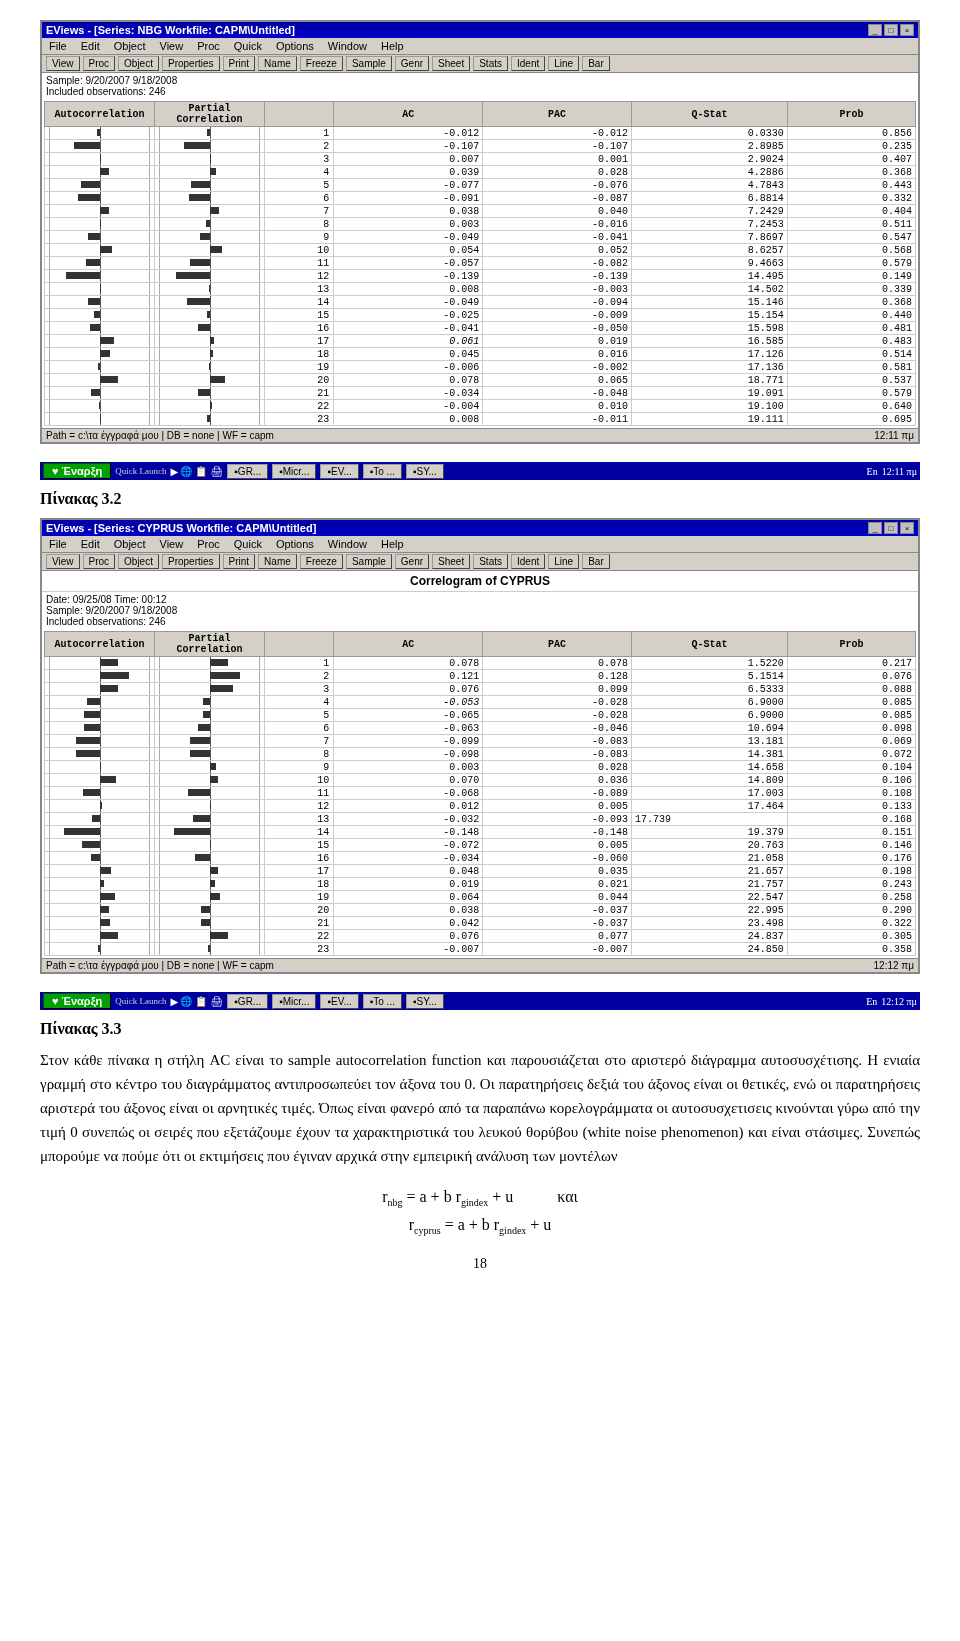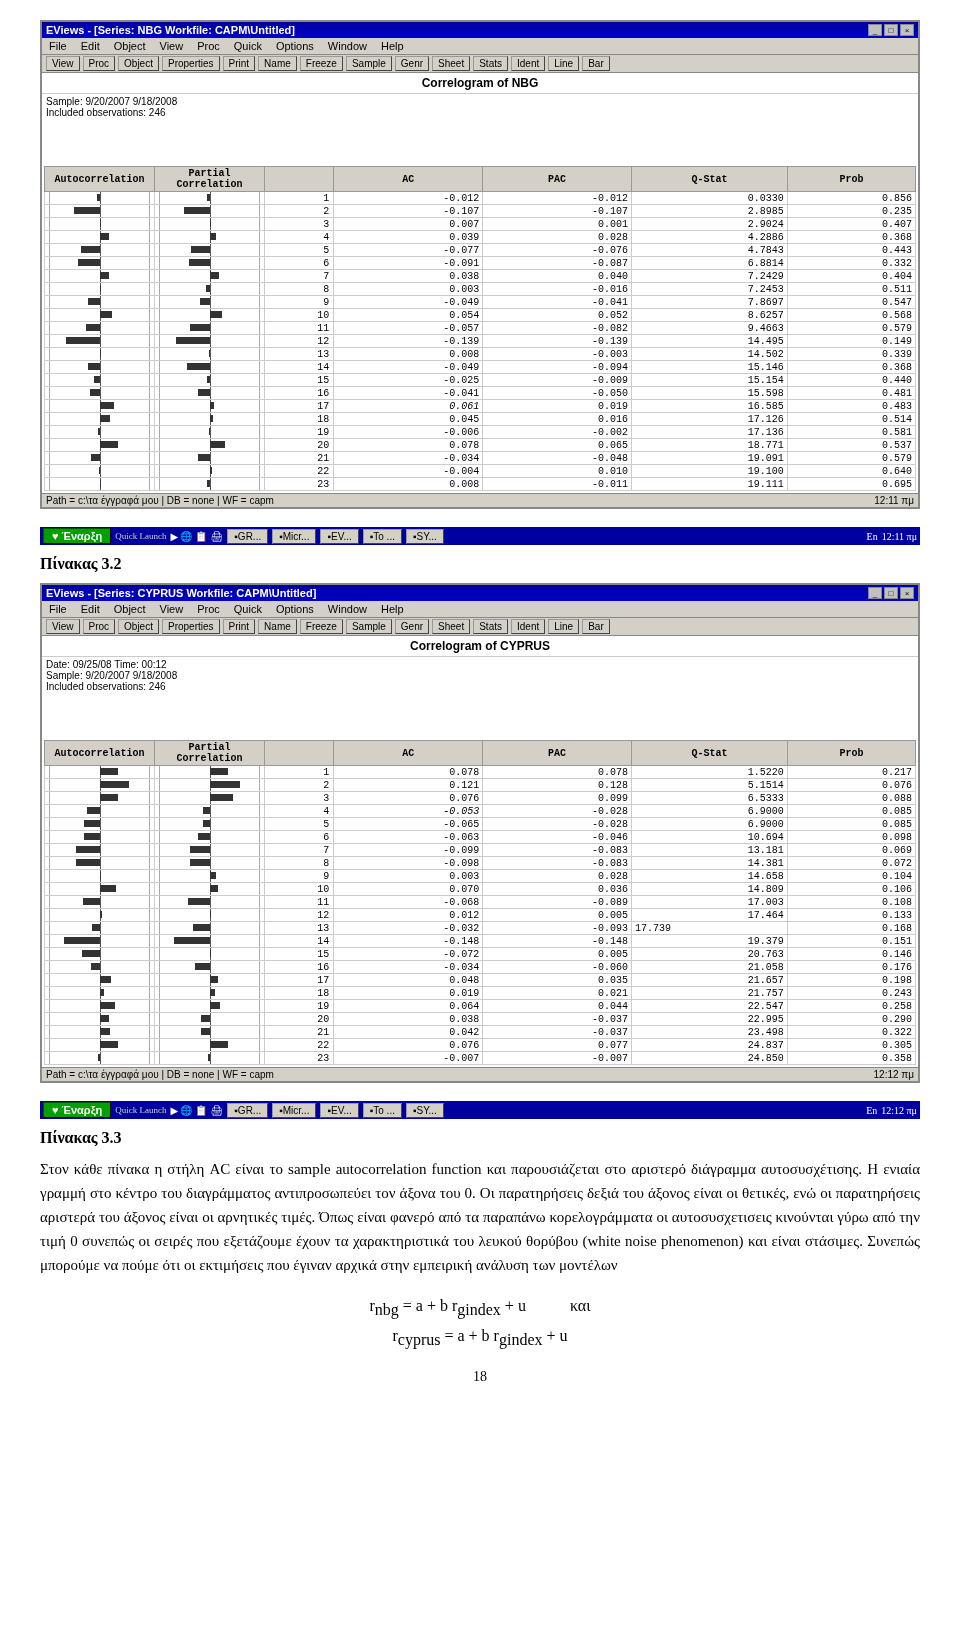--- a/index.html
+++ b/index.html
@@ -99,21 +99,20 @@
 
     .eviews-info {
       padding: 2px 4px;
       font-size: 10px;
       background: #fff;
     }
 
     .eviews-content {
       background: #fff;
       padding: 2px;
-      margin-top: 44px;
     }
 
     .corr-table {
       width: 100%;
       border-collapse: collapse;
       font-size: 10px;
       font-family: 'Courier New', monospace;
     }
 
     .corr-table th {
@@ -194,21 +193,21 @@
       margin: 20px 0;
       font-family: 'Times New Roman', Times, serif;
       font-size: 16px;
     }
 
     .formula-line {
       margin: 8px 0;
     }
 
     sub {
-      font-size: 16px;
+      font-size: 10px;
       margin-top: 40px;
     }
 
     .page-number {
       text-align: center;
       font-family: 'Times New Roman', Times, serif;
       font-size: 14px;
       margin-top: 20px;
     }
 
@@ -250,21 +249,20 @@
         <button class="toolbar-btn">Name</button>
         <button class="toolbar-btn">Freeze</button>
         <button class="toolbar-btn">Sample</button>
         <button class="toolbar-btn">Genr</button>
         <button class="toolbar-btn">Sheet</button>
         <button class="toolbar-btn">Stats</button>
         <button class="toolbar-btn">Ident</button>
         <button class="toolbar-btn">Line</button>
         <button class="toolbar-btn">Bar</button>
       </div>
-      <div class="eviews-inner-title">Correlogram of NBG</div>
       <div class="eviews-info">
         <div>Sample: 9/20/2007 9/18/2008</div>
         <div>Included observations: 246</div>
       </div>
       <div class="eviews-content">
         <table class="corr-table">
           <thead>
             <tr>
               <th>Autocorrelation</th>
               <th>Partial Correlation</th>

